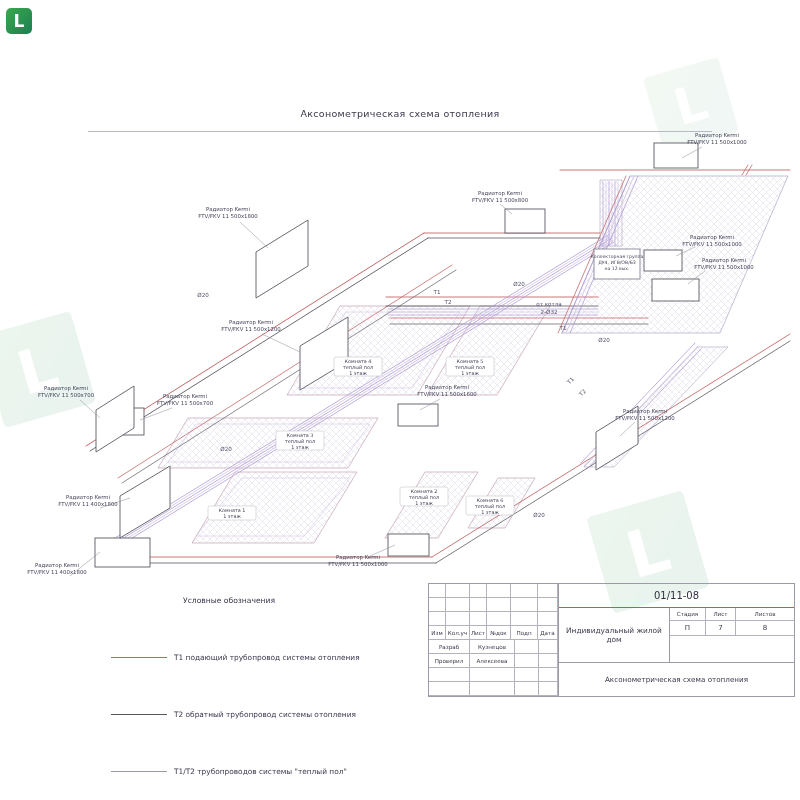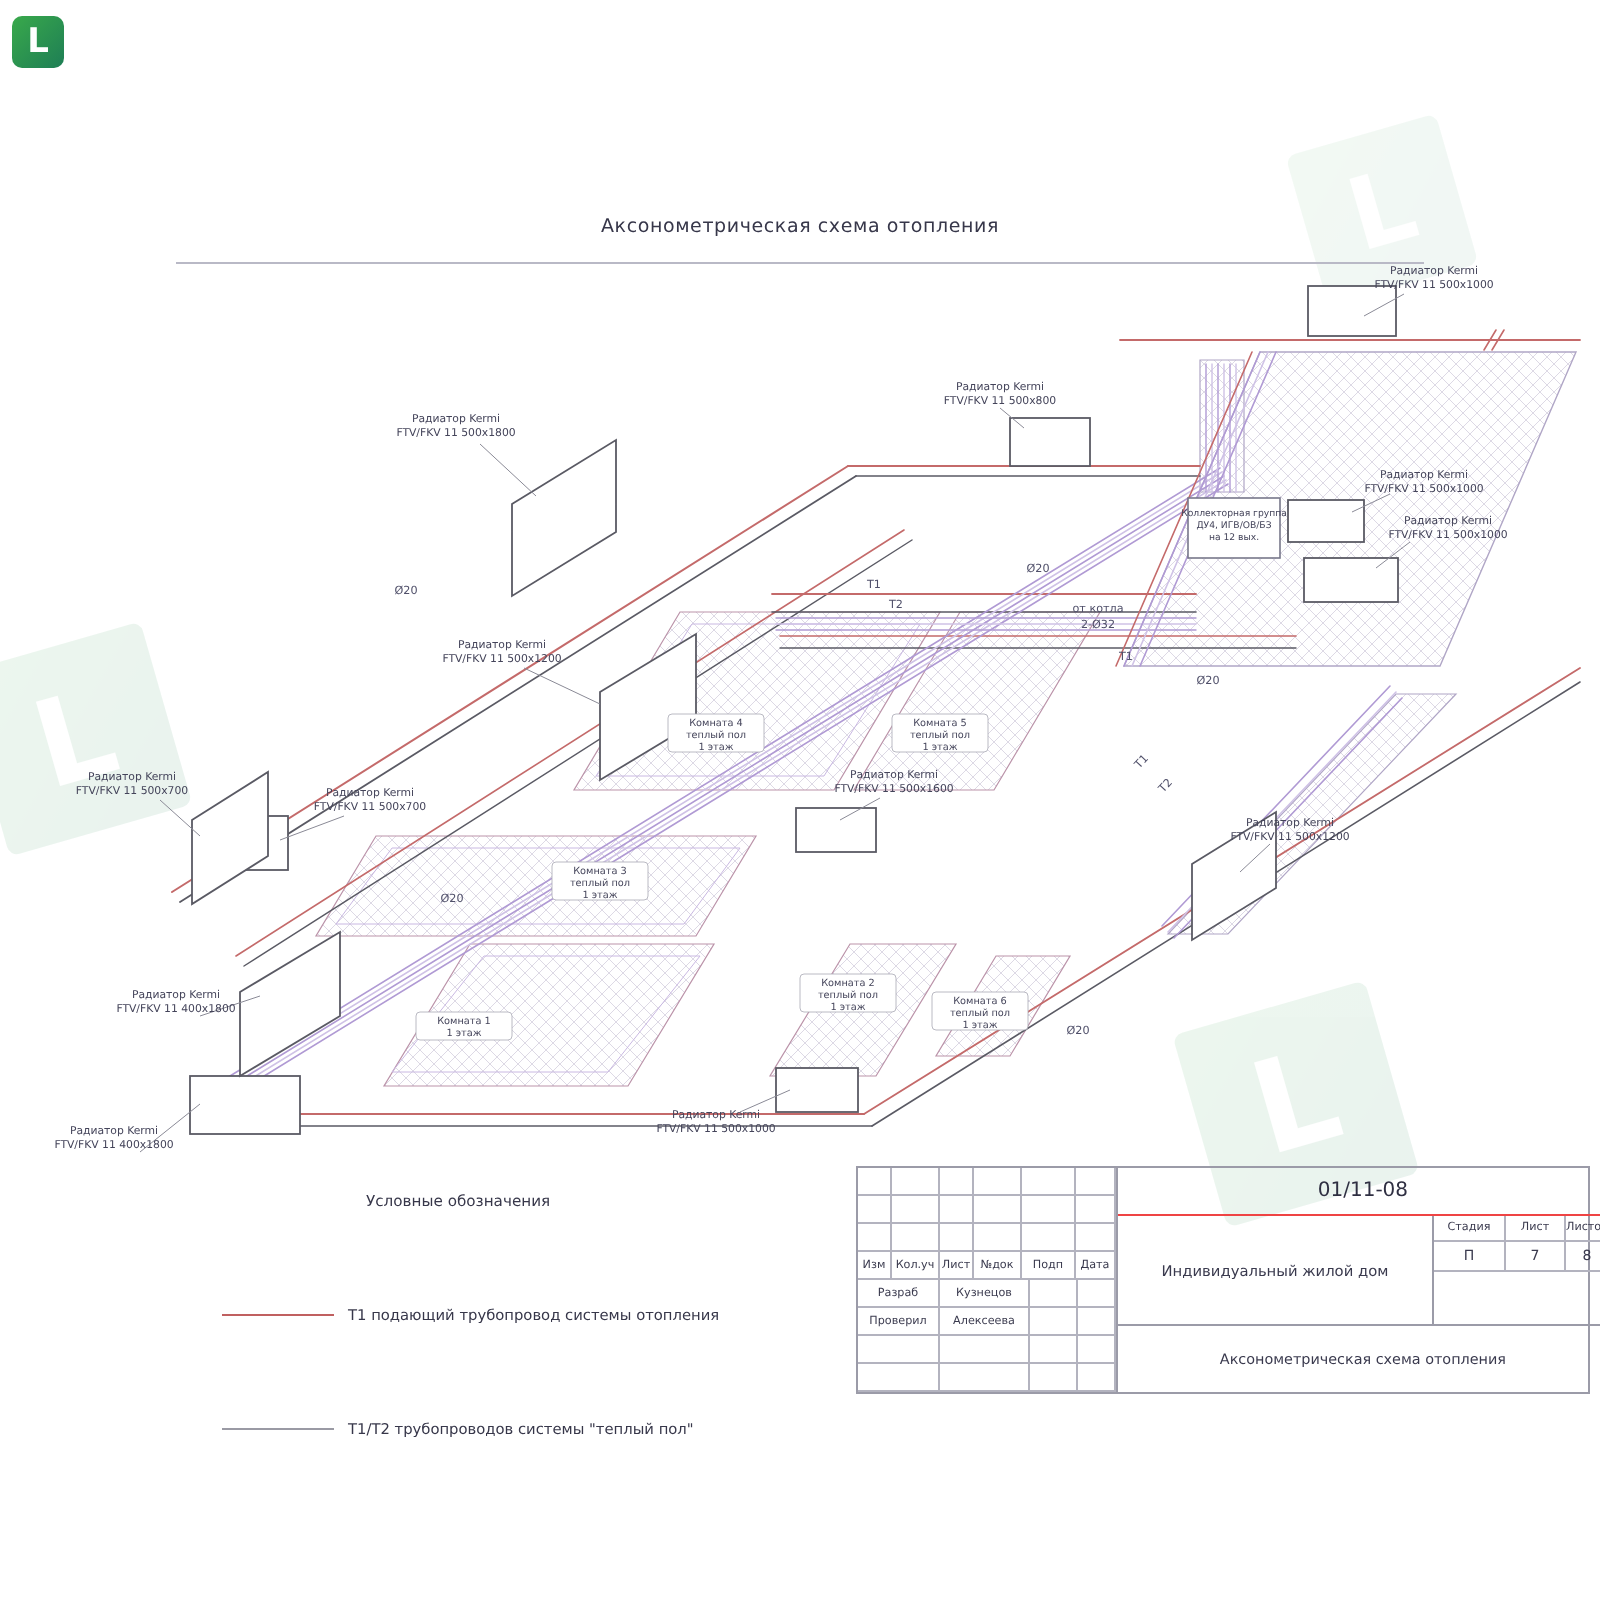--- a/index.html
+++ b/index.html
@@ -29,21 +29,21 @@
   .tb *{box-sizing:border-box;}
   .tb-left{width:130px;border-right:1px solid #9b9ba8;display:flex;flex-direction:column;}
   .g6{display:grid;grid-template-columns:17px 24px 17px 24px 27px 20px;}
   .g4{display:grid;grid-template-columns:41px 45px 24px 19px;}
   .tb-cell{border-right:1px solid #b3b3bf;border-bottom:1px solid #b3b3bf;height:14px;
            display:flex;align-items:center;justify-content:center;font-size:5.6px;overflow:hidden;}
   .tb-cell:nth-last-child(-n+0){border-right:none;}
   .tb-right{flex:1;display:flex;flex-direction:column;}
   .tb-docno{height:24px;border-bottom:1px solid #ef4444;display:flex;align-items:center;justify-content:center;font-size:10px;color:#2f2f42;}
   .tb-mid{height:55px;border-bottom:1px solid #9b9ba8;display:flex;}
-  .tb-project{width:158px;border-right:1px solid #9b9ba8;display:flex;align-items:center;justify-content:center;text-align:center;font-size:7.4px;padding:2px;}
+  .tb-project{width:111px;border-right:1px solid #9b9ba8;display:flex;align-items:center;justify-content:center;text-align:center;font-size:7.4px;padding:2px;}
   .tb-stage{flex:1;display:flex;flex-direction:column;}
   .tb-stage-h{display:grid;grid-template-columns:36px 30px 1fr;height:13px;}
   .tb-stage-v{display:grid;grid-template-columns:36px 30px 1fr;height:15px;}
   .tb-stage-h div,.tb-stage-v div{border-right:1px solid #b3b3bf;border-bottom:1px solid #b3b3bf;display:flex;align-items:center;justify-content:center;font-size:5.6px;}
   .tb-stage-v div{font-size:7px;}
   .tb-stage-h div:last-child,.tb-stage-v div:last-child{border-right:none;}
   .tb-sheet-title{flex:1;display:flex;align-items:center;justify-content:center;text-align:center;font-size:7.2px;}
   
   text{font-family:"DejaVu Sans",sans-serif;fill:#44445a;}
   .t-rad{font-size:5.4px;text-anchor:middle;}
@@ -256,20 +256,24 @@
   </g>
 </svg>
 
 <div class="abs legend">
   <div class="legend-title">Условные обозначения</div>
   <div class="legend-row">
     <span class="swatch c-red"></span>
     <span class="legend-label">Т1 подающий трубопровод системы отопления</span>
   </div>
   <div class="legend-row">
+    <span class="swatch c-dark"></span>
+    <span class="legend-label">Т2 обратный трубопровод системы отопления</span>
+  </div>
+  <div class="legend-row">
     <span class="swatch c-gray"></span>
     <span class="legend-label">Т1/Т2 трубопроводов системы "теплый пол"</span>
   </div>
 </div>
 
 <div class="abs tb">
   <div class="tb-left">
     <div class="g6">
       <div class="tb-cell"></div>
         <div class="tb-cell"></div>

